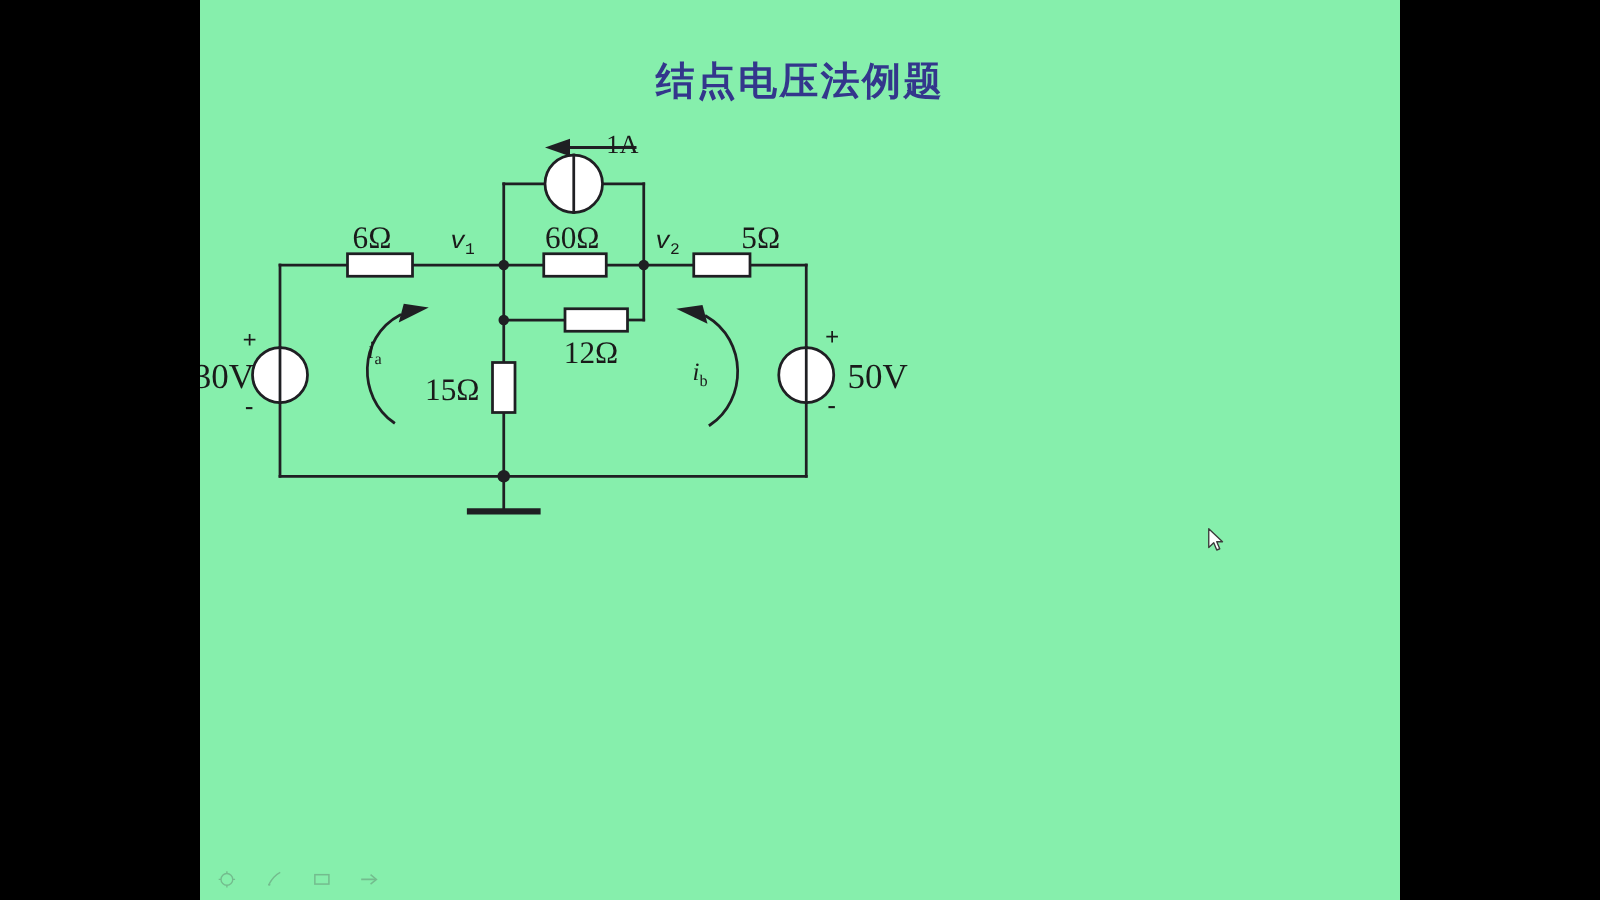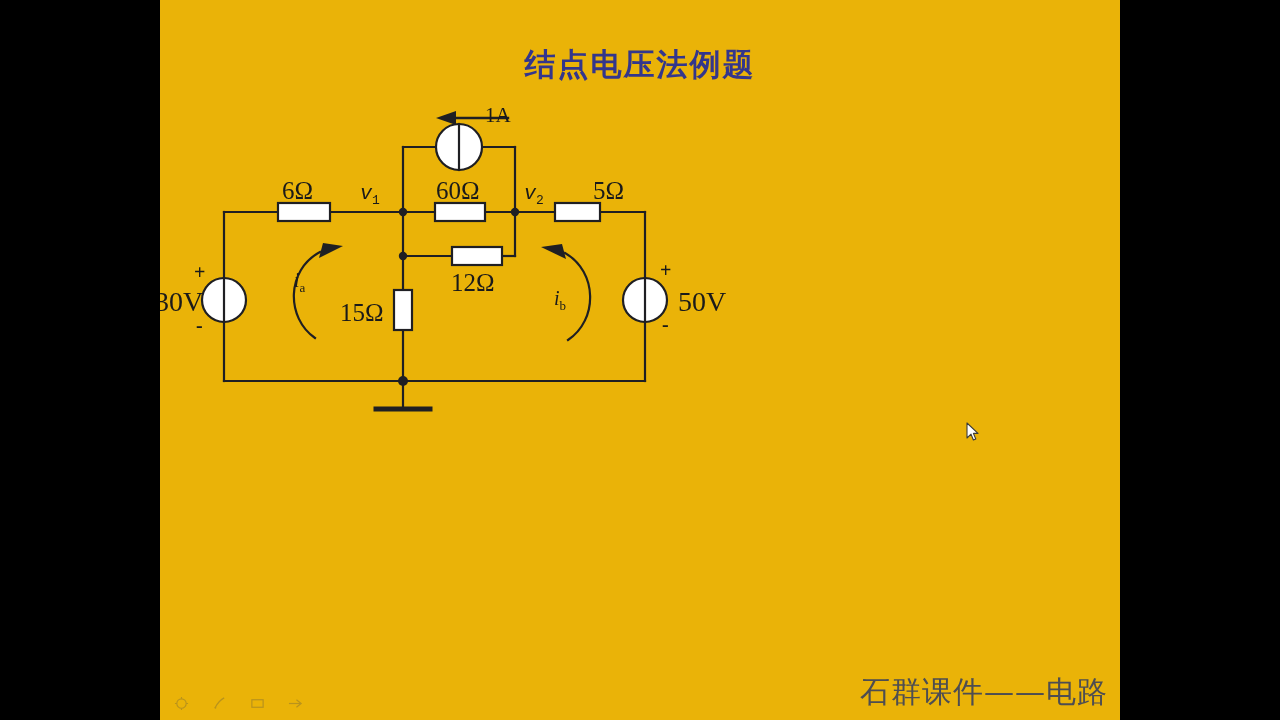--- a/index.html
+++ b/index.html
@@ -20,21 +20,21 @@
     overflow: hidden;
   }
 
   
   #slide {
     position: absolute;
     left: 160px;
     top: 0px;
     width: 960px;
     height: 720px;
-    background: #eab308;
+    background: #86efac;
     overflow: hidden;
   }
 
   .bar {
     position: absolute;
     top: 0;
     height: 720px;
     background: #000000;
   }
   #bar-left  { left: 0px;    width: 160px; }
@@ -229,21 +229,20 @@
     <div class="lbl amp" style="left:325px; top:105px;">1A</div>
 
     <div class="lbl volt" style="left:-5px; top:288px;">30V</div>
     <div class="lbl sign" style="left:34px; top:262px;">+</div>
     <div class="lbl sign" style="left:36px; top:315px;">-</div>
 
     <div class="lbl volt" style="left:518px; top:288px;">50V</div>
     <div class="lbl sign" style="left:500px; top:260px;">+</div>
     <div class="lbl sign" style="left:502px; top:314px;">-</div>
 
-    <div id="watermark">石群课件——电路</div>
 
     <div id="toolbar">
       <div class="tool">
         <svg width="15" height="15" viewBox="0 0 16 16" fill="none" stroke="#4a4a4a" stroke-width="1.2">
           <circle cx="8" cy="8" r="5"></circle>
           <path d="M8 1 L8 3 M8 13 L8 15 M1 8 L3 8 M13 8 L15 8"></path>
         </svg>
       </div>
       <div class="tool">
         <svg width="15" height="15" viewBox="0 0 16 16" fill="none" stroke="#4a4a4a" stroke-width="1.3">

